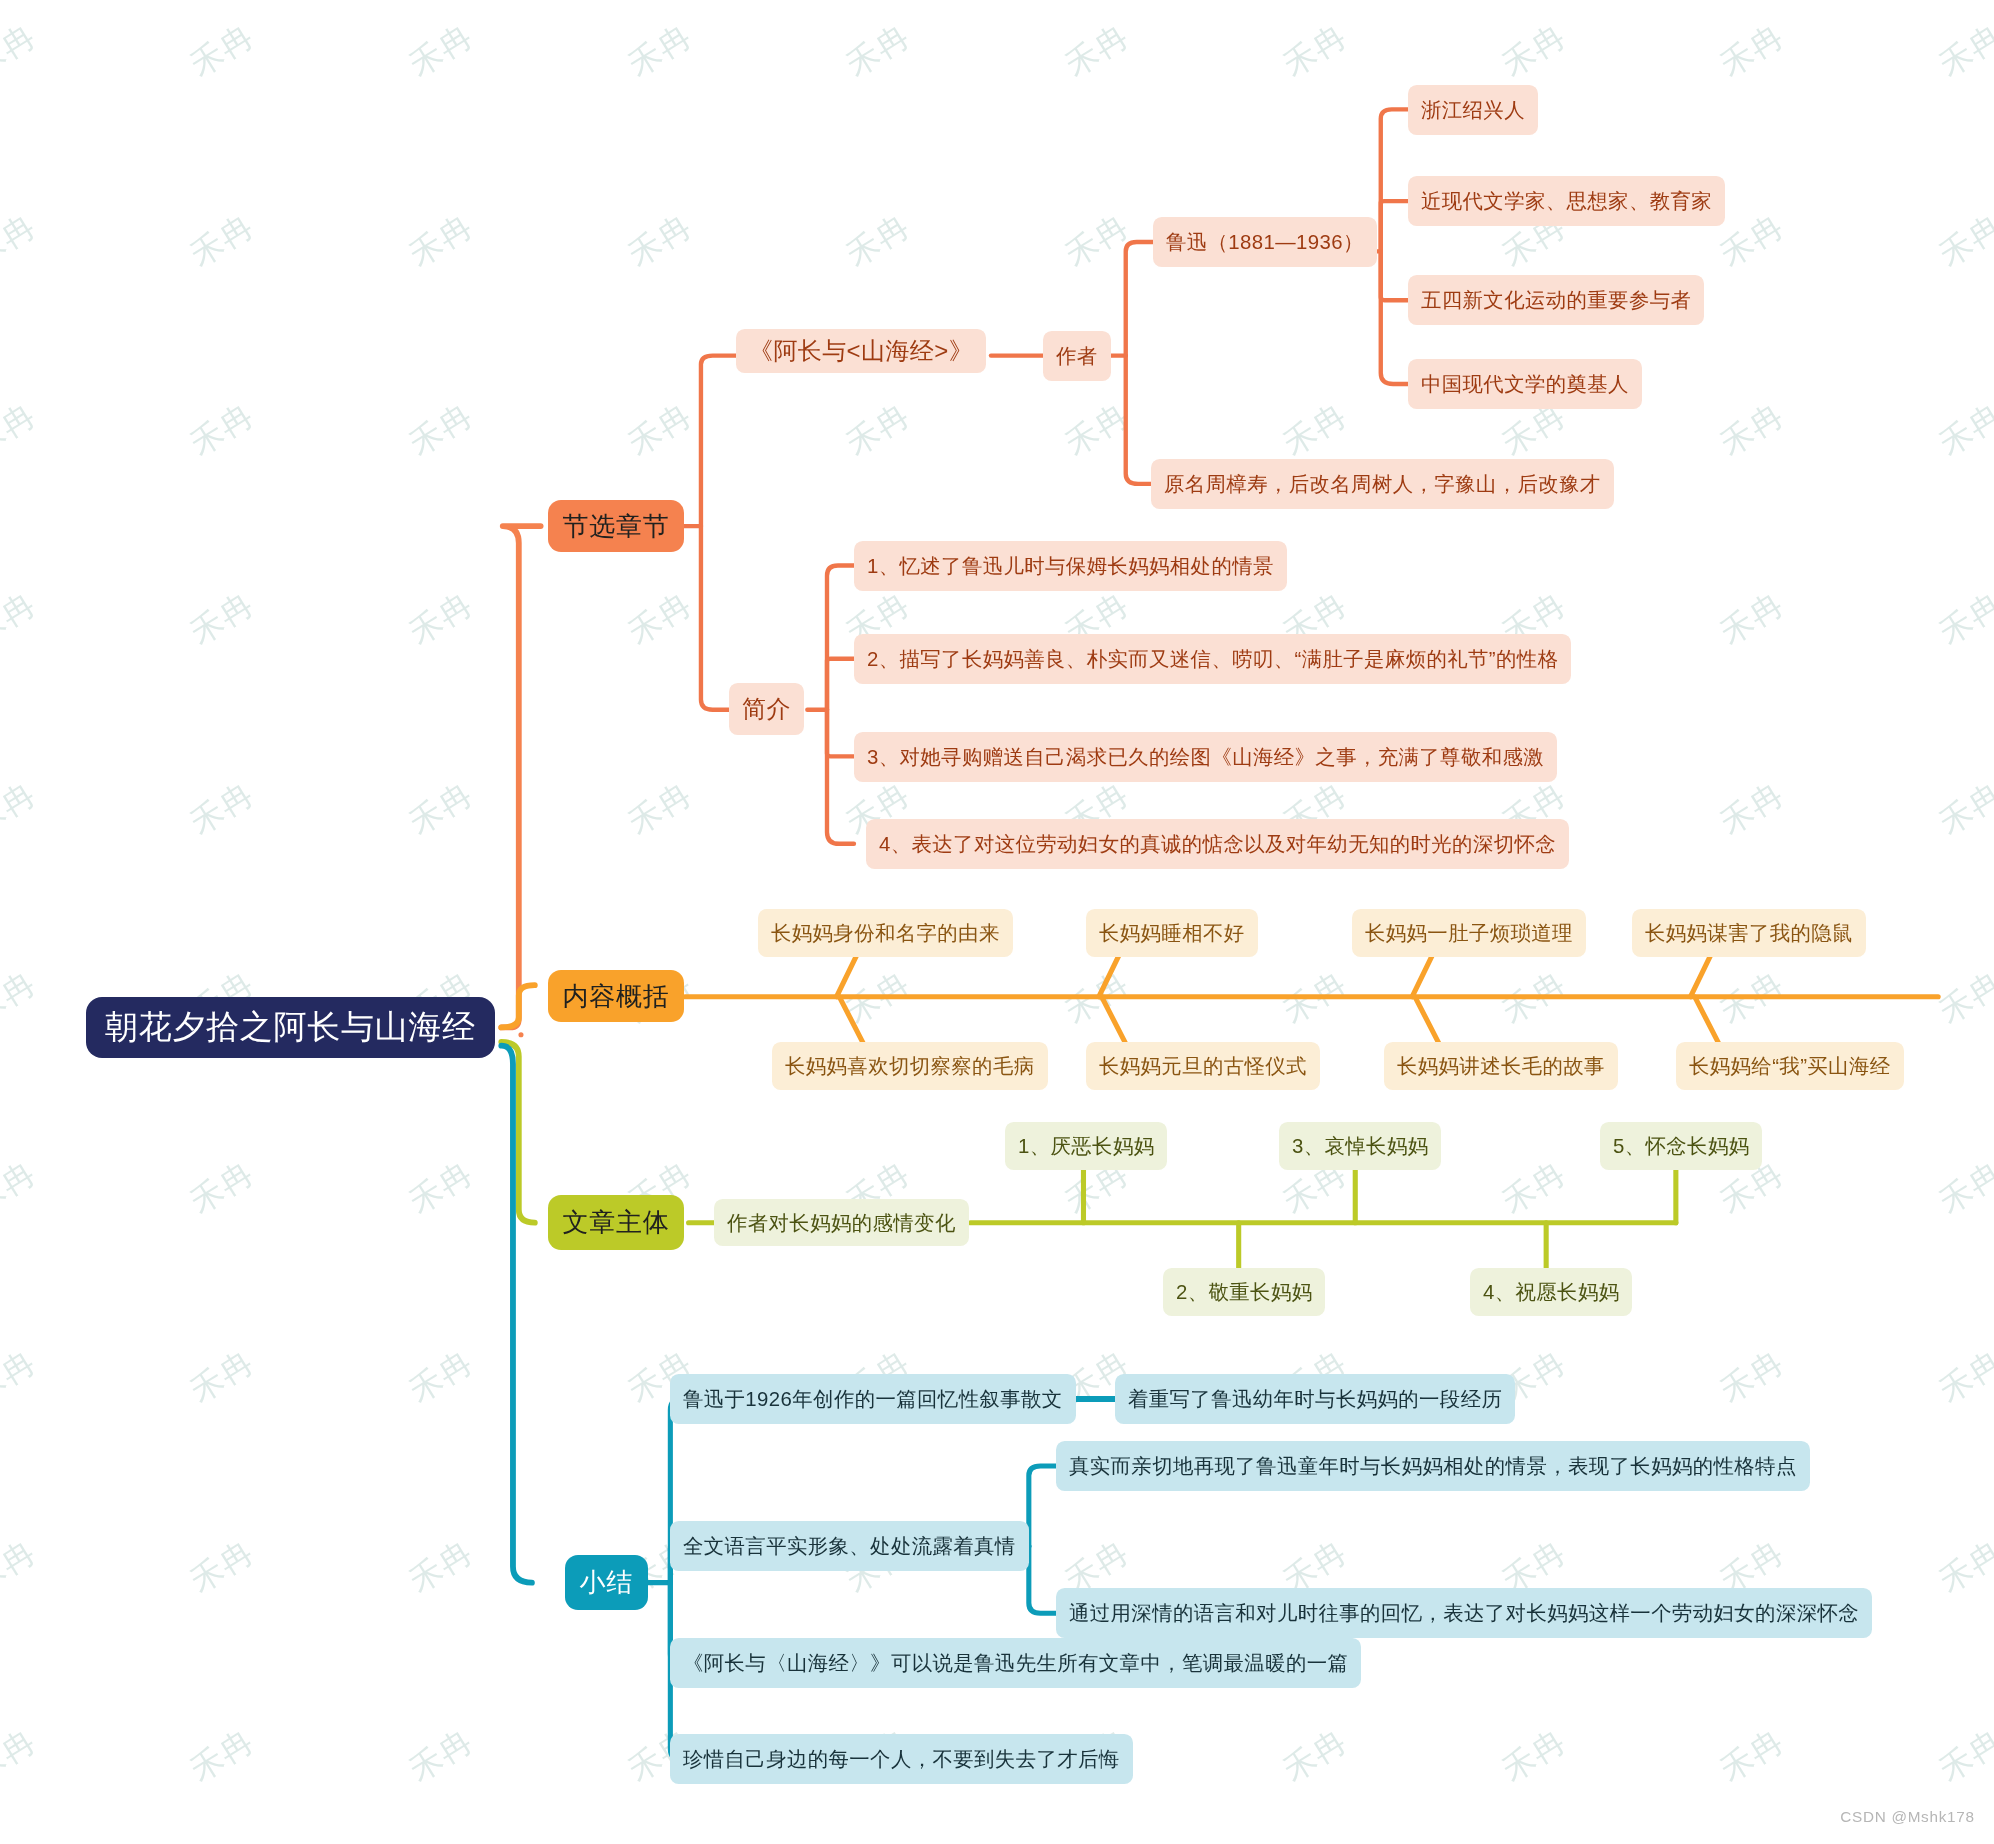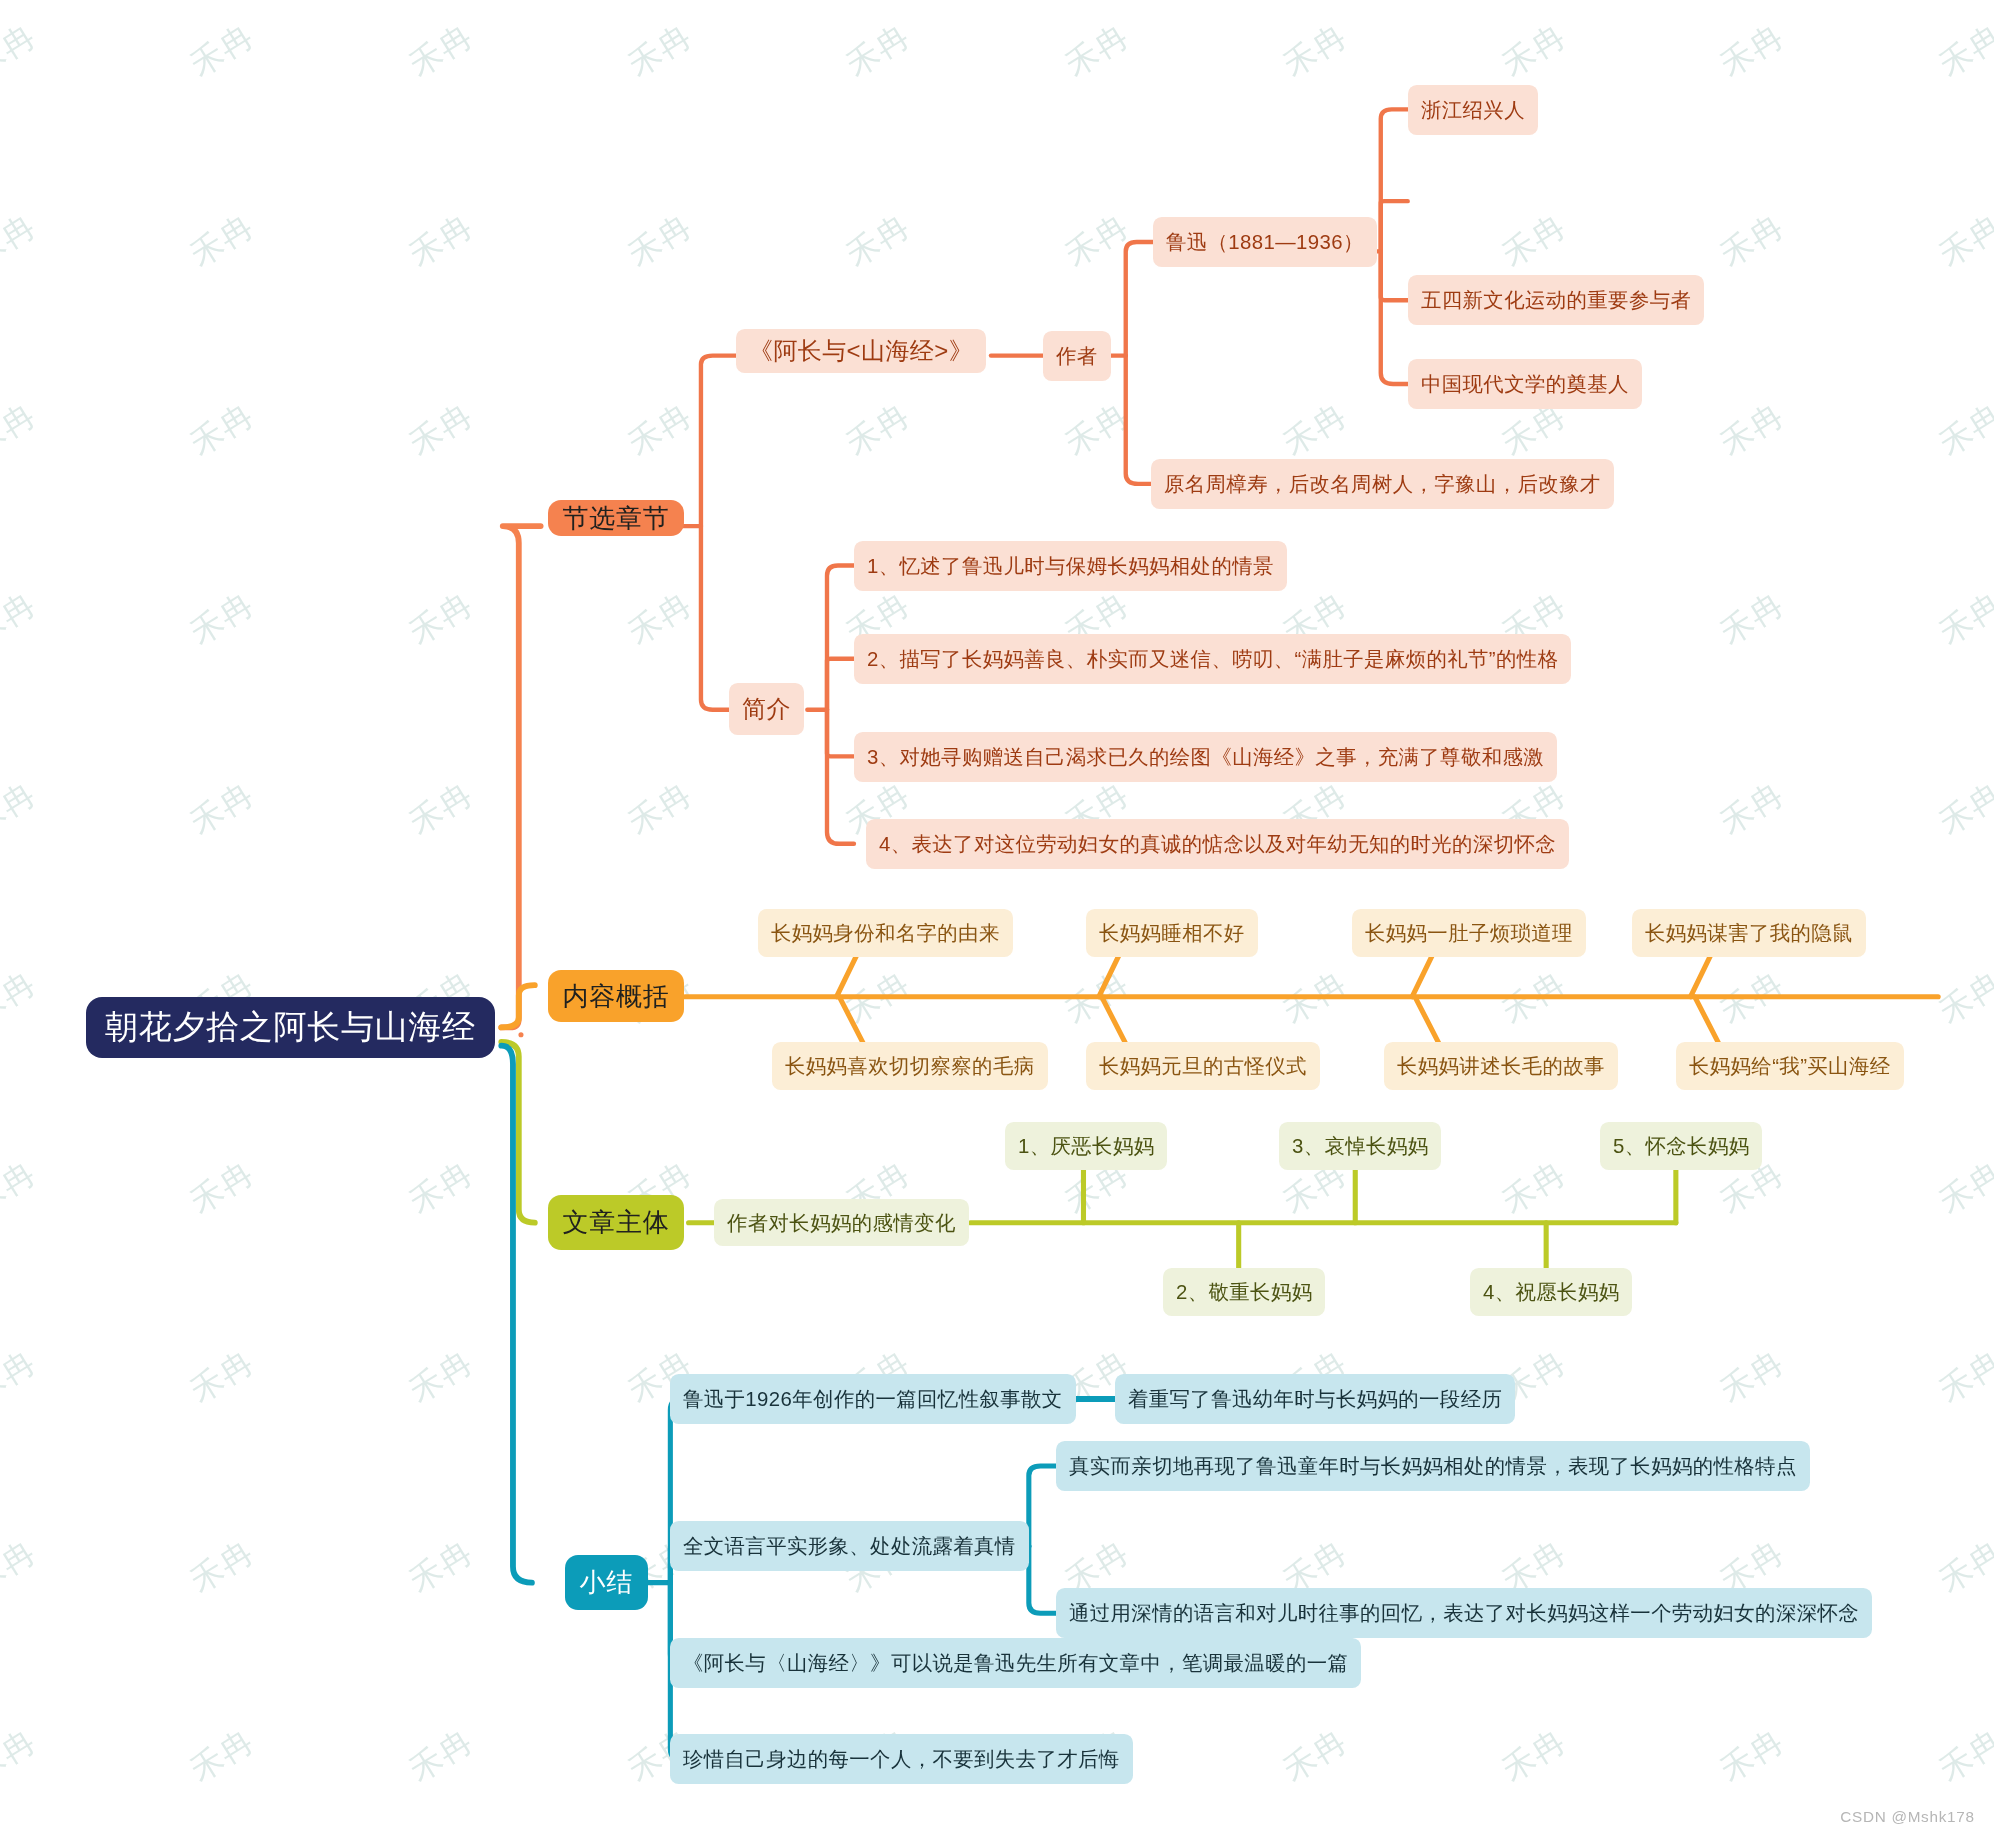--- a/index.html
+++ b/index.html
@@ -259,29 +259,30 @@
       <path d="M1472 1920 L1530 1920" stroke="#0c9cb9" stroke-width="8"></path>
 
       <path d="M1386 2122 L1412 2122" stroke="#0c9cb9" stroke-width="7"></path>
       <path d="M1412 2122 L1412 2025 Q1412 2012 1428 2012 L1450 2012" stroke="#0c9cb9" stroke-width="7"></path>
       <path d="M1412 2122 L1412 2200 Q1412 2214 1428 2214 L1450 2214" stroke="#0c9cb9" stroke-width="7"></path>
     </g>
   </svg>
 
   <div class="node root" style="left:86px;top:997px;height:61px;">朝花夕拾之阿长与山海经</div>
 
-  <div class="node branch b-orange" style="left:548px;top:500px;height:36px;">节选章节</div>
+  <div class="node branch b-orange" style="left:548px;top:500px;height:52px;">节选章节</div>
 
   <div class="node leaf l-orange" style="left:736px;top:329px;height:44px;font-size:24px;">《阿长与&lt;山海经&gt;》</div>
 
   <div class="node leaf l-orange" style="left:1043px;top:331px;height:50px;">作者</div>
 
   <div class="node leaf l-orange" style="left:1153px;top:217px;height:50px;">鲁迅（1881—1936）</div>
 
   <div class="node leaf l-orange" style="left:1408px;top:85px;height:50px;">浙江绍兴人</div>
+  <div class="node leaf l-orange" style="left:1408px;top:176px;height:50px;">近现代文学家、思想家、教育家</div>
   <div class="node leaf l-orange" style="left:1408px;top:275px;height:50px;">五四新文化运动的重要参与者</div>
   <div class="node leaf l-orange" style="left:1408px;top:359px;height:50px;">中国现代文学的奠基人</div>
 
   <div class="node leaf l-orange" style="left:1151px;top:459px;height:50px;">原名周樟寿，后改名周树人，字豫山，后改豫才</div>
 
   <div class="node leaf l-orange" style="left:729px;top:683px;height:52px;font-size:24px;">简介</div>
 
   <div class="node leaf l-orange align-left" style="left:854px;top:541px;height:50px;">1、忆述了鲁迅儿时与保姆长妈妈相处的情景</div>
   <div class="node leaf l-orange align-left" style="left:854px;top:634px;height:50px;">2、描写了长妈妈善良、朴实而又迷信、唠叨、“满肚子是麻烦的礼节”的性格</div>
   <div class="node leaf l-orange align-left" style="left:854px;top:732px;height:50px;">3、对她寻购赠送自己渴求已久的绘图《山海经》之事，充满了尊敬和感激</div>

